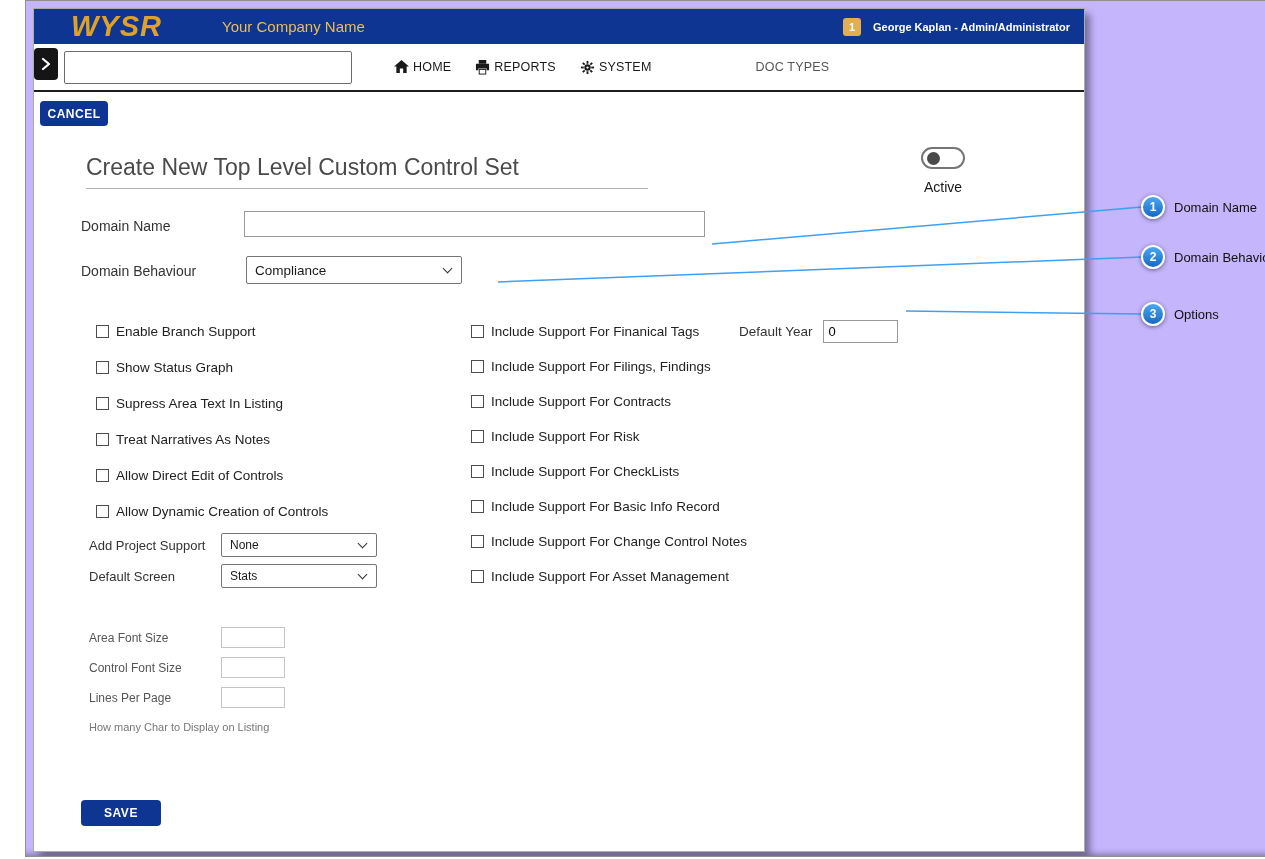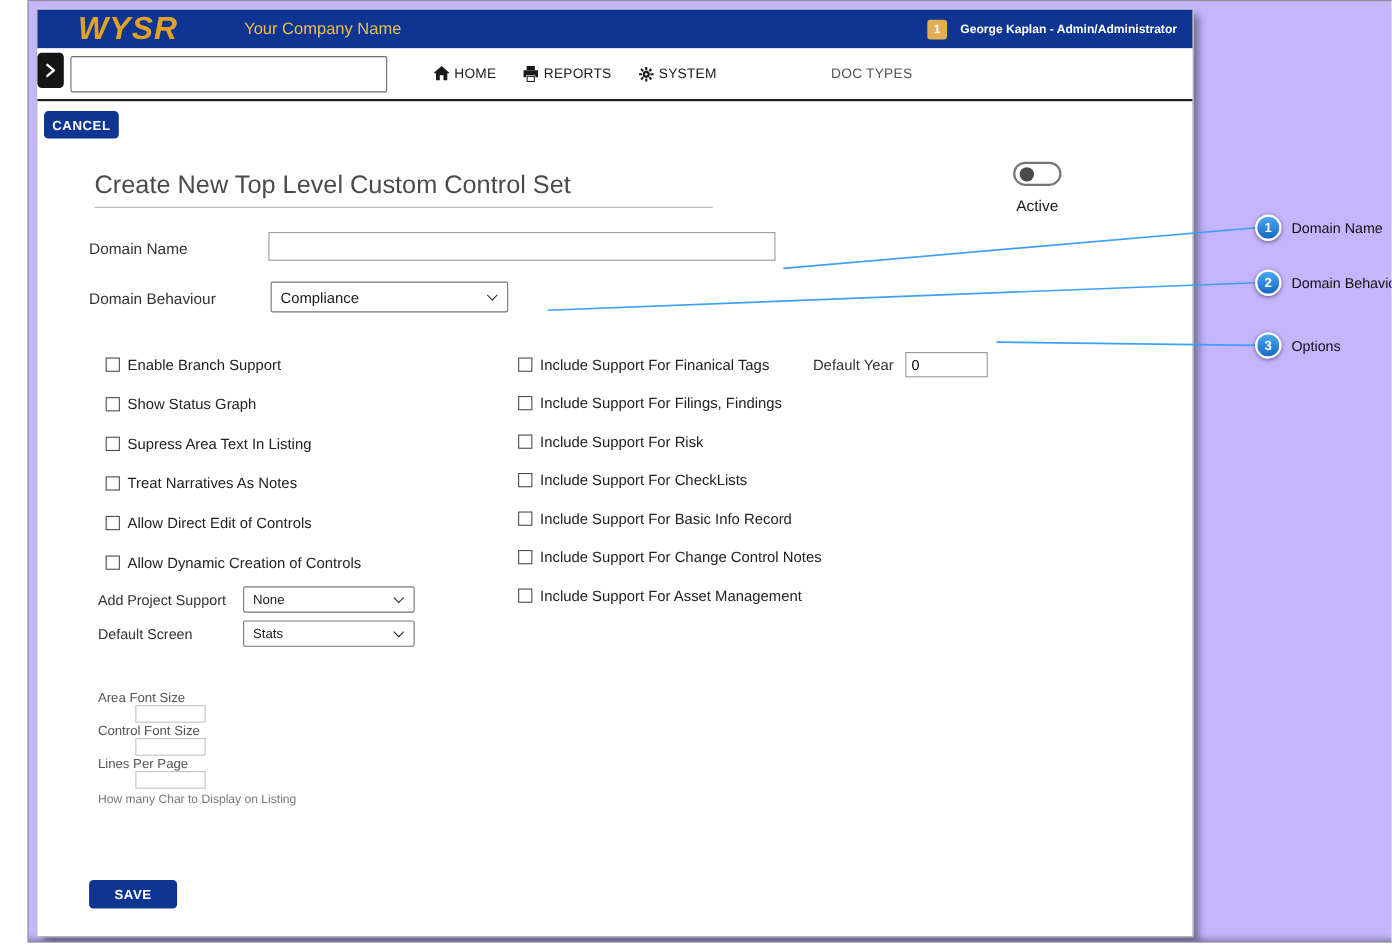--- a/index.html
+++ b/index.html
@@ -82,21 +82,21 @@
   .year-row .fld-label2 { font-size: 13.5px; color: #333; }
   .year-input { width: 75px; height: 23px; border: 1px solid #999; padding: 0 5px;
                 font-size: 13px; font-family: "Liberation Sans", sans-serif; }
 
   .row-inline { position: absolute; display: flex; align-items: center; }
   .row-project { left: 55px; top: 524px; }
   .row-screen { left: 55px; top: 555px; }
   .row-inline .row-label { width: 132px; font-size: 13px; color: #333; }
   .select-small { width: 156px; height: 24px; font-size: 12px; }
 
-  .font-row { position: absolute; display: flex; align-items: center; height: 21px; flex-direction: column; }
+  .font-row { position: absolute; display: flex; align-items: center; height: 21px; }
   .fr1 { left: 55px; top: 618px; } .fr2 { left: 55px; top: 648px; } .fr3 { left: 55px; top: 678px; }
   .font-row .row-label { width: 132px; font-size: 12px; color: #555; }
   .font-input { width: 64px; height: 21px; border: 1px solid #c4c4c4;
                 font-family: "Liberation Sans", sans-serif; padding: 0 4px; font-size: 12px; }
   .note { position: absolute; left: 55px; top: 712px; font-size: 11px; color: #777; }
 
   
   .leader-lines { position: absolute; left: 0; top: 0; width: 1263px; height: 857px;
                   pointer-events: none; }
   .callout { position: absolute; left: 1115px; display: flex; align-items: center; gap: 9px; }
@@ -218,20 +218,24 @@
         <label class="chk">
           <input type="checkbox" style="">
           <span class="chk-label">Include Support For Finanical Tags</span>
         </label>
         <label class="chk">
           <input type="checkbox" style="">
           <span class="chk-label">Include Support For Filings, Findings</span>
         </label>
         <label class="chk">
           <input type="checkbox" style="">
+          <span class="chk-label">Include Support For Contracts</span>
+        </label>
+        <label class="chk">
+          <input type="checkbox" style="">
           <span class="chk-label">Include Support For Risk</span>
         </label>
         <label class="chk">
           <input type="checkbox" style="">
           <span class="chk-label">Include Support For CheckLists</span>
         </label>
         <label class="chk">
           <input type="checkbox" style="">
           <span class="chk-label">Include Support For Basic Info Record</span>
         </label>

